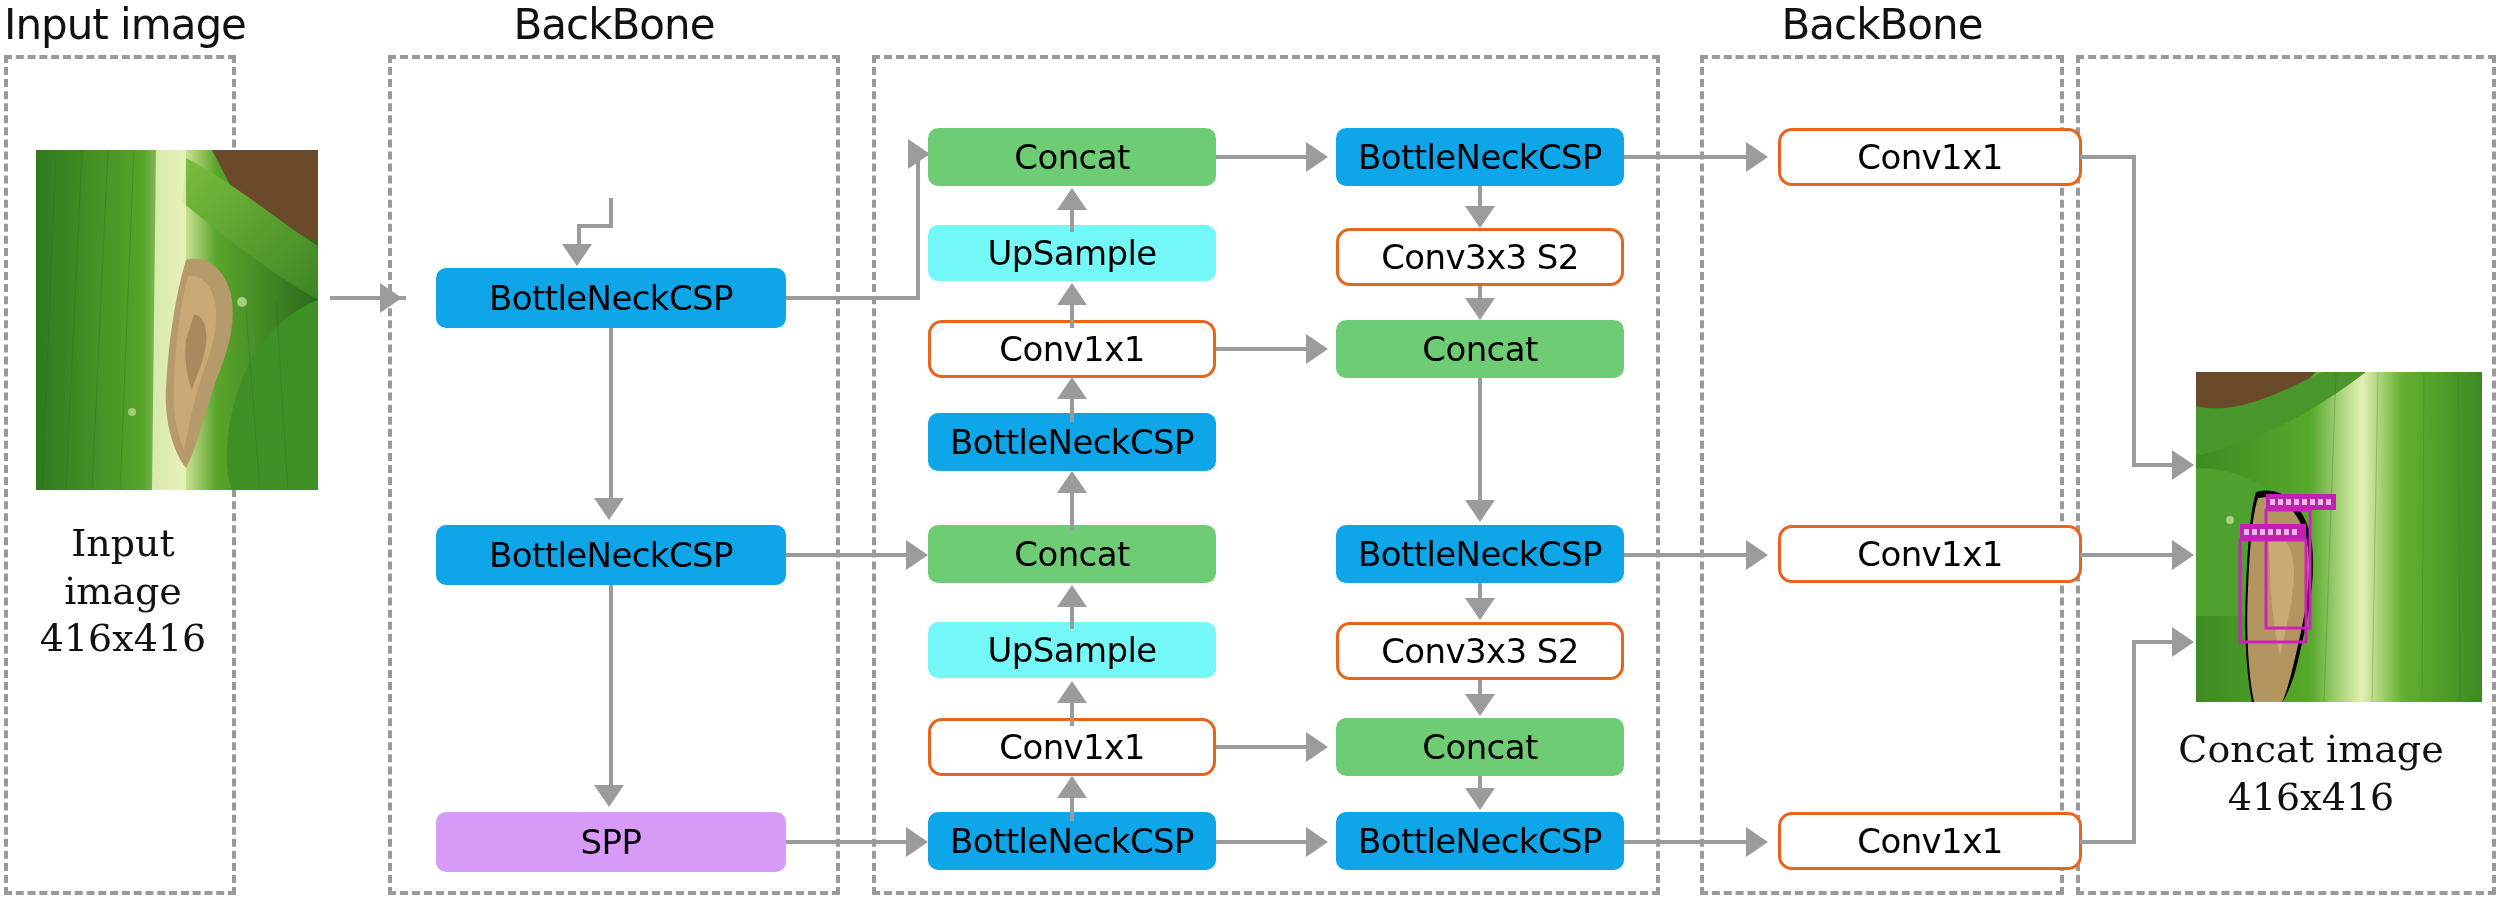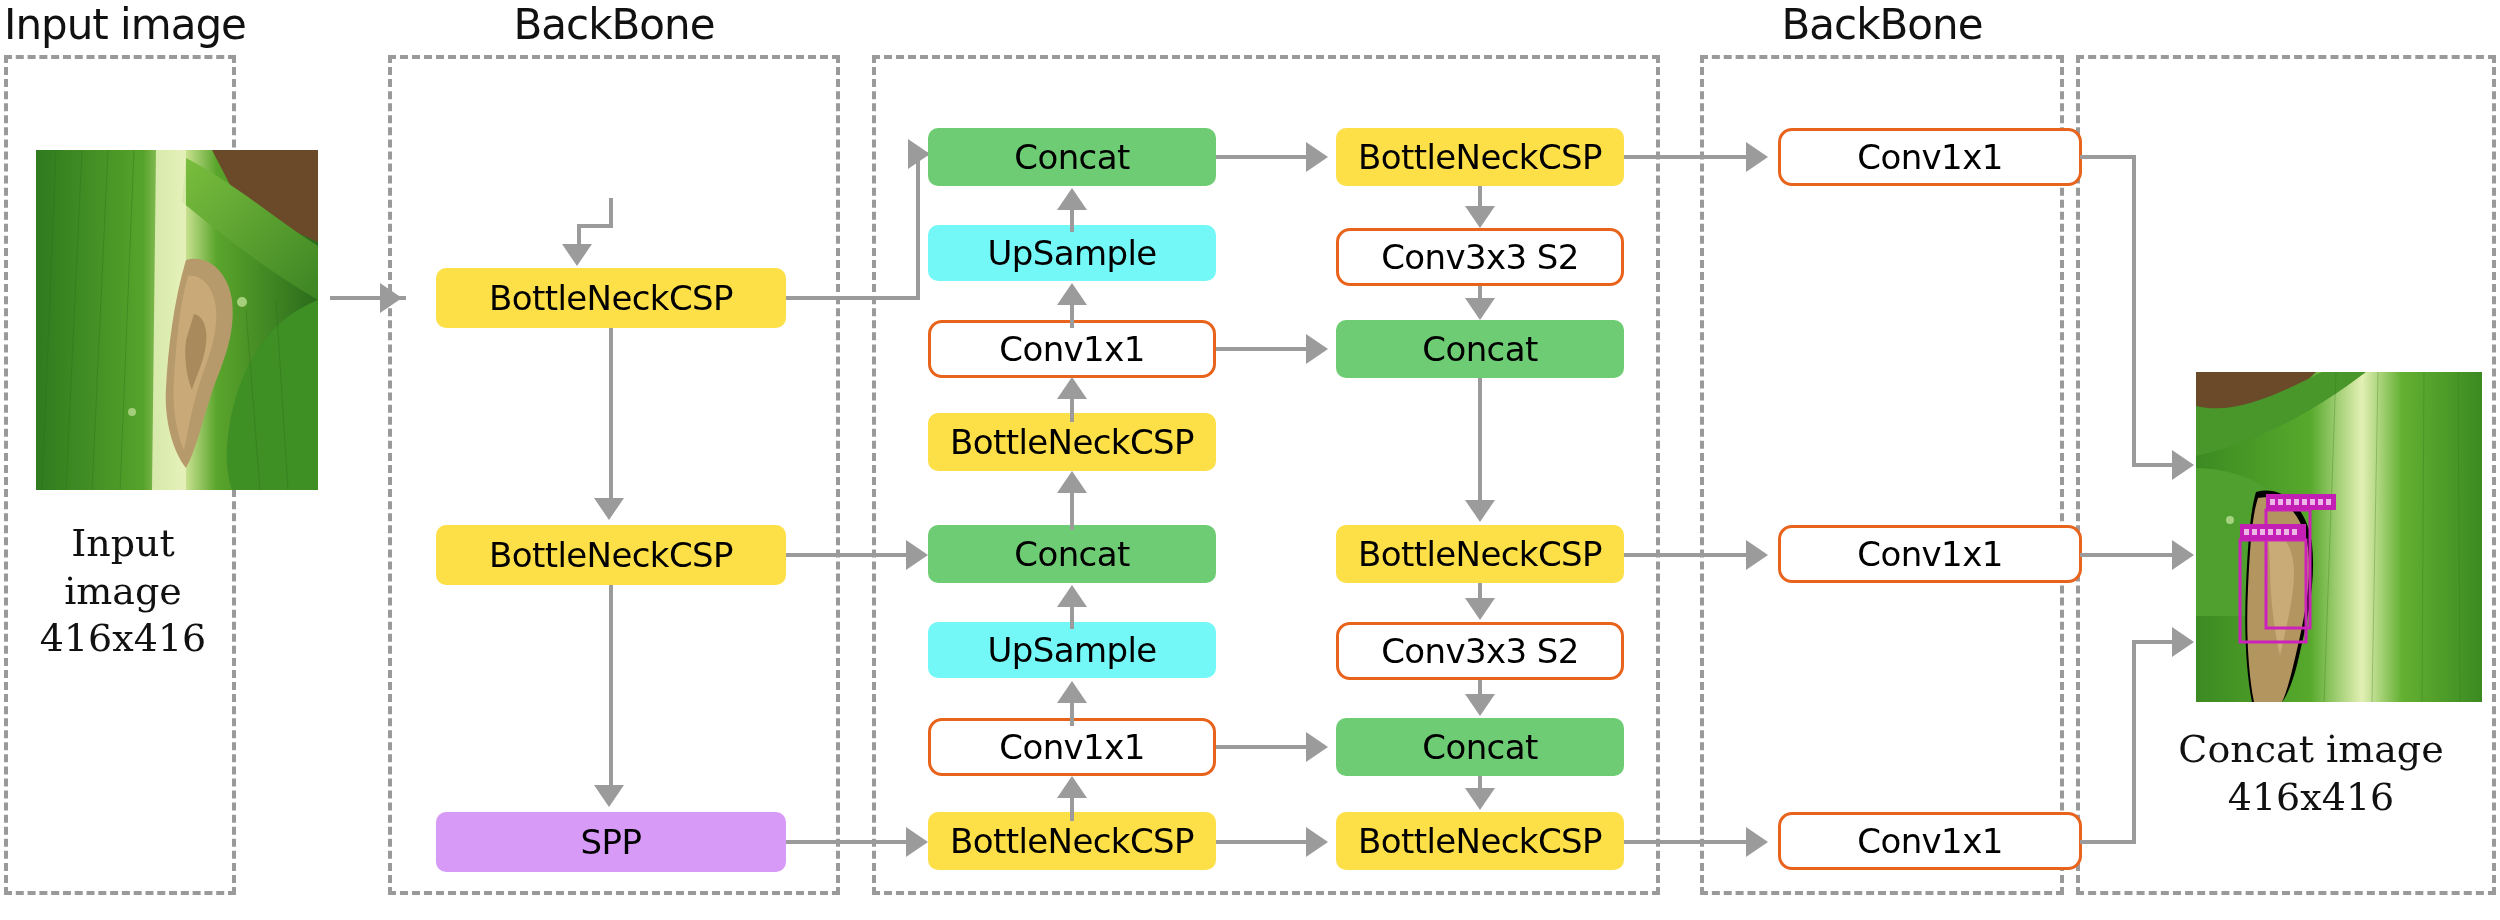--- a/index.html
+++ b/index.html
@@ -9,21 +9,21 @@
   
   .panel{position:absolute;border:4px dashed #9a9a9a;box-sizing:border-box;background:transparent;}
   .panel-title{position:absolute;text-align:center;font-family:"DejaVu Sans",sans-serif;
       font-size:42px;color:#111;letter-spacing:-1px;white-space:nowrap;}
 
   
   .node{position:absolute;box-sizing:border-box;display:flex;align-items:center;
       justify-content:center;text-align:center;border-radius:10px;
       font-family:"DejaVu Sans",sans-serif;color:#000;line-height:1.12;
       font-size:34px;letter-spacing:-0.6px;}
-  .n-orange{background:#fde047;text-align:right;}
+  .n-orange{background:#0ea5e9;text-align:right;}
   .n-green {background:#6ECD74;}
   .n-cyan  {background:#74F7F7;}
   .n-yellow{background:#FFFF00;}
   .n-purple{background:#D79BF7;}
   .n-white {background:#ffffff;border:3px solid #E8631C;border-radius:14px;}
 
   
   .ln{position:absolute;background:#9b9b9b;}
   .lnh{height:4px;}
   .lnv{width:4px;}

